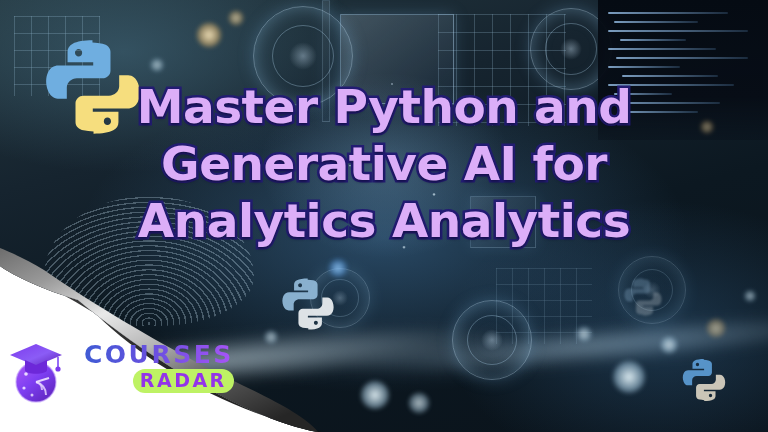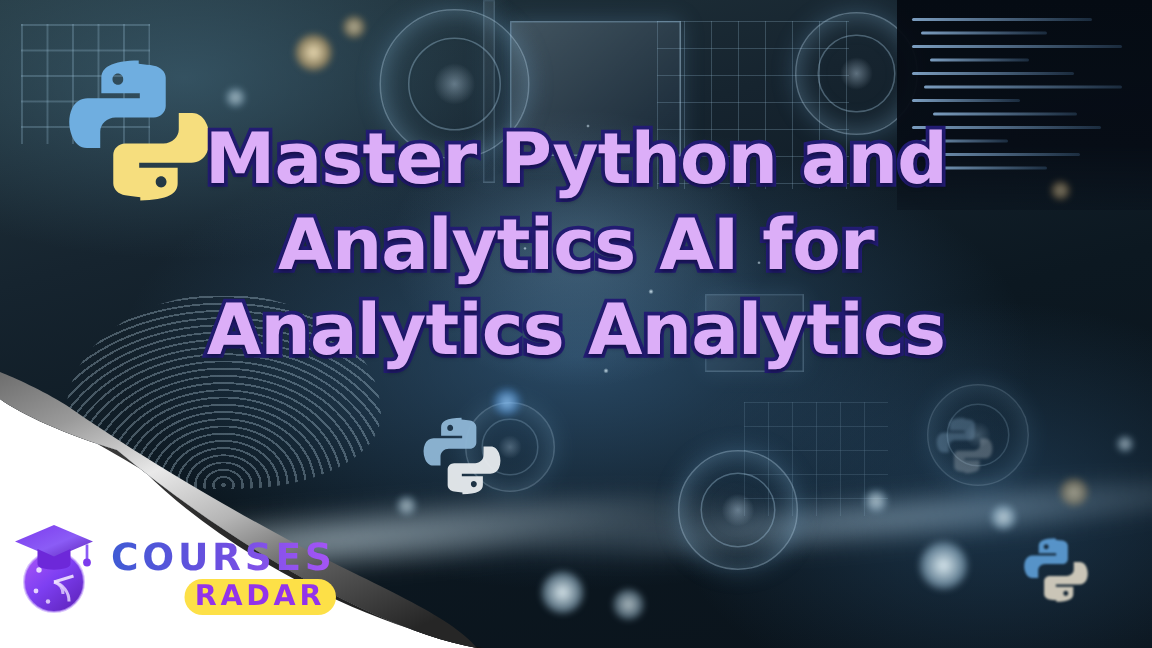--- a/index.html
+++ b/index.html
@@ -182,22 +182,22 @@
     white-space: nowrap;
   }
   #headline .hl-line { display: block; }
 
   
   #brand-logo {
     position: absolute;
     left: 8px; top: 338px;
     width: 190px; height: 72px;
     display: flex;
-    align-items: flex-end;
-    gap: 8px;
+    align-items: flex-start;
+    gap: 18px;
   }
   #brand-mark { width: 58px; height: 66px; flex: 0 0 auto; }
   #brand-mark svg { display: block; width: 100%; height: 100%; }
   #brand-wordmark {
     display: flex;
     flex-direction: column;
     align-items: flex-end;
     justify-content: center;
     gap: 2px;
     padding-top: 4px;
@@ -213,21 +213,21 @@
     background-clip: text;
     color: transparent;
   }
   #brand-radar {
     font-family: "DejaVu Sans", sans-serif;
     font-weight: bold;
     font-size: 19px;
     letter-spacing: 2.5px;
     line-height: 1;
     color: #9333ea;
-    background: #fde047;
+    background: #bef264;
     padding: 2px 7px 3px 7px;
     border-radius: 12px;
   }
 </style>
 </head>
 <body>
 
 <div id="thumbnail-card">
 
   <div id="artwork-layer">
@@ -331,21 +331,21 @@
         </linearGradient>
       </defs>
 
       <path d="M0,26 C14,36 44,50 78,60 C150,120 250,180 318,192 L322,192 C240,176 150,128 96,74 C60,52 24,34 0,26 Z" fill="url(#curlEdge)" opacity="0.95"></path>
       <path d="M0,26 C14,36 44,50 78,60 C150,120 250,180 318,192 C300,170 250,150 196,122 C140,92 84,58 44,30 C28,20 10,12 0,8 Z" fill="url(#curlGrad)"></path>
     </svg>
   </div>
 
   <div id="headline">
     <span class="hl-line">Master Python and</span>
-    <span class="hl-line">Analytics AI for</span>
+    <span class="hl-line">Generative AI for</span>
     <span class="hl-line">Analytics Analytics</span>
   </div>
 
   <div id="brand-logo">
     <div id="brand-mark">
       <svg viewBox="0 0 58 66" aria-hidden="true">
         <defs>
           <linearGradient id="capGrad" x1="0%" y1="0%" x2="100%" y2="100%">
             <stop offset="0%" stop-color="#7c3aed"></stop>
             <stop offset="55%" stop-color="#8b5cf6"></stop>

